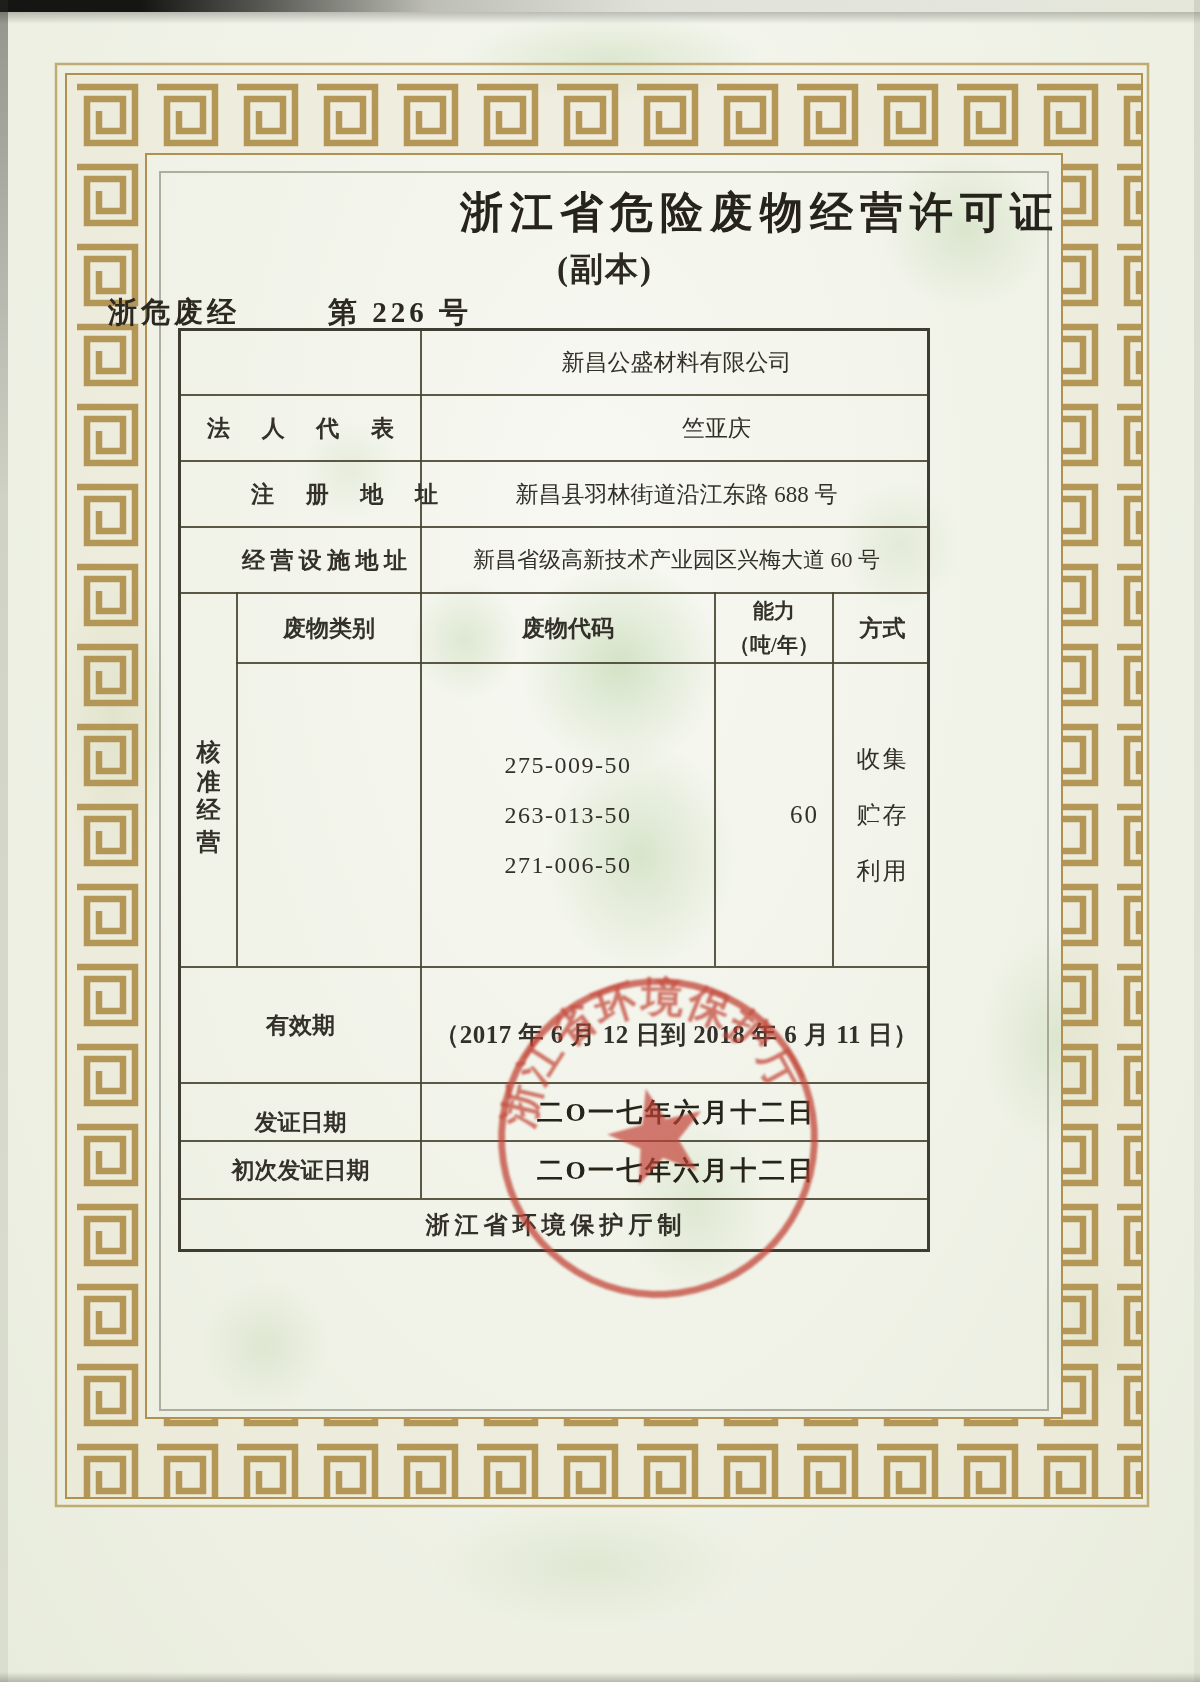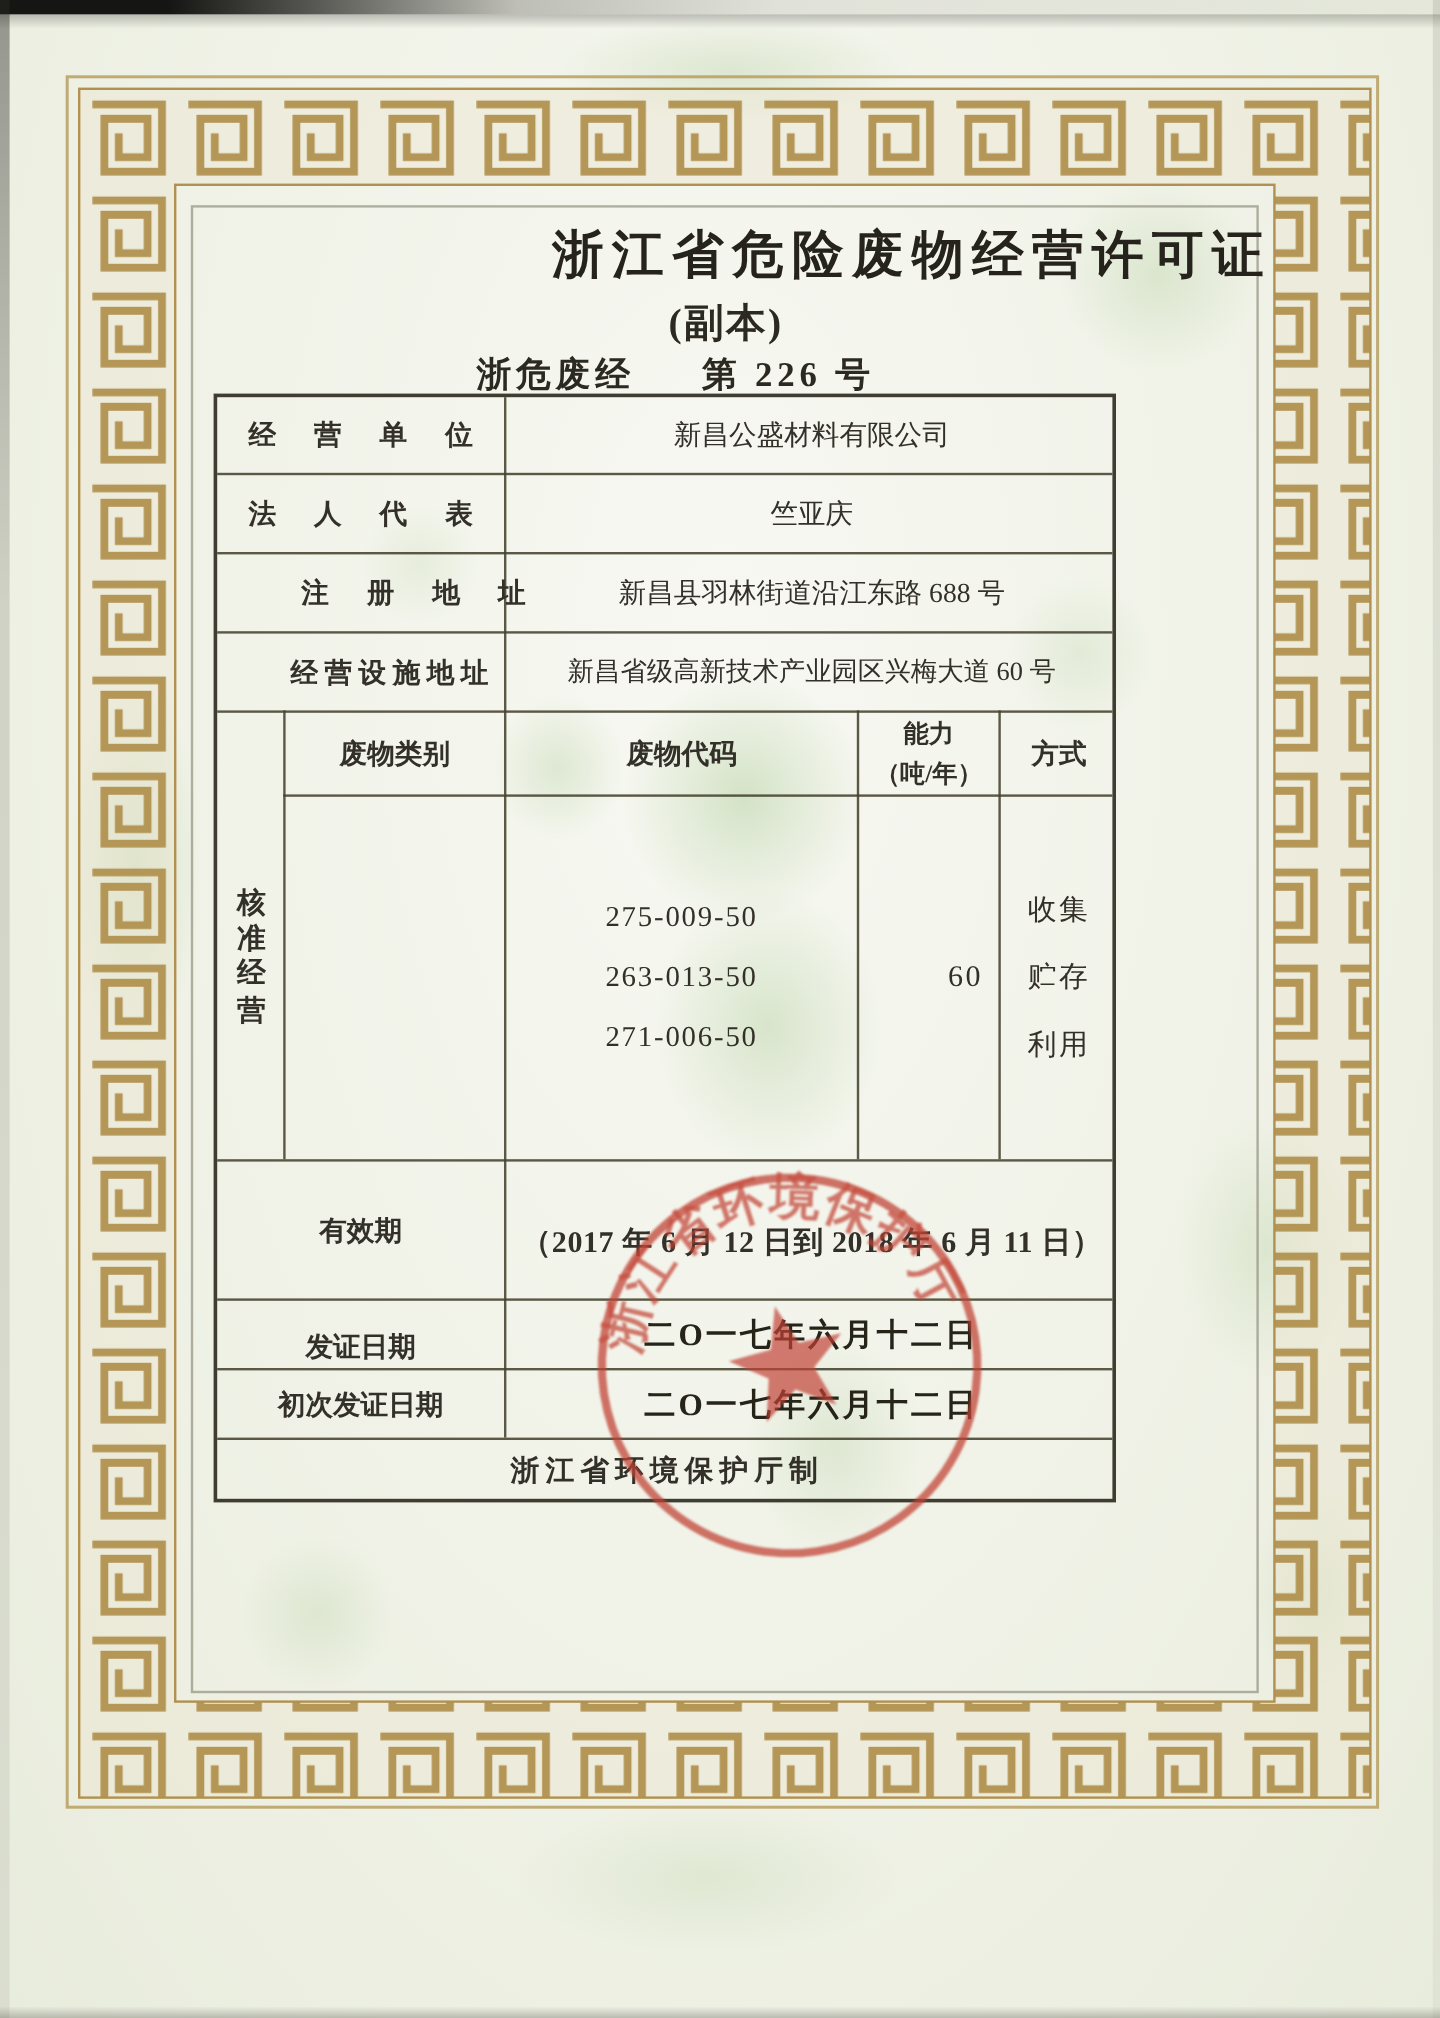--- a/index.html
+++ b/index.html
@@ -35,21 +35,21 @@
   .s11{left:300px;top:420px;width:100px;height:100px;opacity:.4;}
   .s12{left:1040px;top:1240px;width:110px;height:170px;opacity:.5;}
   .s13{left:430px;top:1500px;width:320px;height:130px;opacity:.5;}
   .frame-svg{position:absolute;left:0;top:0;width:1200px;height:1682px;}
   
   .cert-title{position:absolute;left:150px;top:184px;width:910px;text-align:right;
     font-size:43px;font-weight:700;letter-spacing:7px;color:#26231c;}
   .cert-subtitle{position:absolute;left:150px;top:247px;width:910px;text-align:center;
     font-size:33px;font-weight:700;letter-spacing:2px;}
   .serial-line{position:absolute;left:150px;top:293px;width:910px;display:flex;
-    justify-content:center;gap:56px;font-size:29px;font-weight:700;letter-spacing:4px;
+    justify-content:flex-start;gap:88px;font-size:29px;font-weight:700;letter-spacing:4px;
     transform:translateX(-42px);}
   
   .cert-table{position:absolute;left:178px;top:328px;width:752px;height:924px;
     border:3px solid #3f3c31;box-sizing:border-box;}
   .ln{position:absolute;background:#45422f;opacity:.88;}
   .hl{height:2px;}
   .vl{width:2px;}
   .cell{position:absolute;display:flex;align-items:center;justify-content:center;
     font-size:23px;color:#33302a;}
   .lab{font-weight:600;}
@@ -122,29 +122,26 @@
     <div class="ln hl" style="top:635px;left:0;right:0;"></div>
     <div class="ln hl" style="top:751px;left:0;right:0;"></div>
     <div class="ln hl" style="top:809px;left:0;right:0;"></div>
     <div class="ln hl" style="top:867px;left:0;right:0;"></div>
 
     <div class="ln vl" style="left:239px;top:0;height:867px;"></div>
     <div class="ln vl" style="left:55px;top:261px;height:374px;"></div>
     <div class="ln vl" style="left:533px;top:261px;height:374px;"></div>
     <div class="ln vl" style="left:651px;top:261px;height:374px;"></div>
 
-    <div class="cell lab" style="left:0;top:0;width:239px;height:63px;">
-      <span class="just">经营单位</span>
-    </div>
     <div class="cell" style="left:241px;top:0;width:509px;height:63px;">新昌公盛材料有限公司</div>
 
     <div class="cell lab" style="left:0;top:65px;width:239px;height:64px;">
       <span class="just">法人代表</span>
     </div>
-    <div class="cell" style="left:241px;top:65px;width:509px;height:64px;">竺亚庆</div>
+    <div class="cell" style="left:241px;top:65px;width:509px;height:64px;padding-left:40px;">竺亚庆</div>
 
     <div class="cell lab" style="left:0;top:131px;width:239px;height:64px;margin-left:44px;">
       <span class="just">注册地址</span>
     </div>
     <div class="cell" style="left:241px;top:131px;width:509px;height:64px;">新昌县羽林街道沿江东路 688 号</div>
 
     <div class="cell lab" style="left:0;top:197px;width:239px;height:64px;">
       <span class="just just6">经营设施地址</span>
     </div>
     <div class="cell" style="left:241px;top:197px;width:509px;height:64px;font-size:22px;">新昌省级高新技术产业园区兴梅大道 60 号</div>

